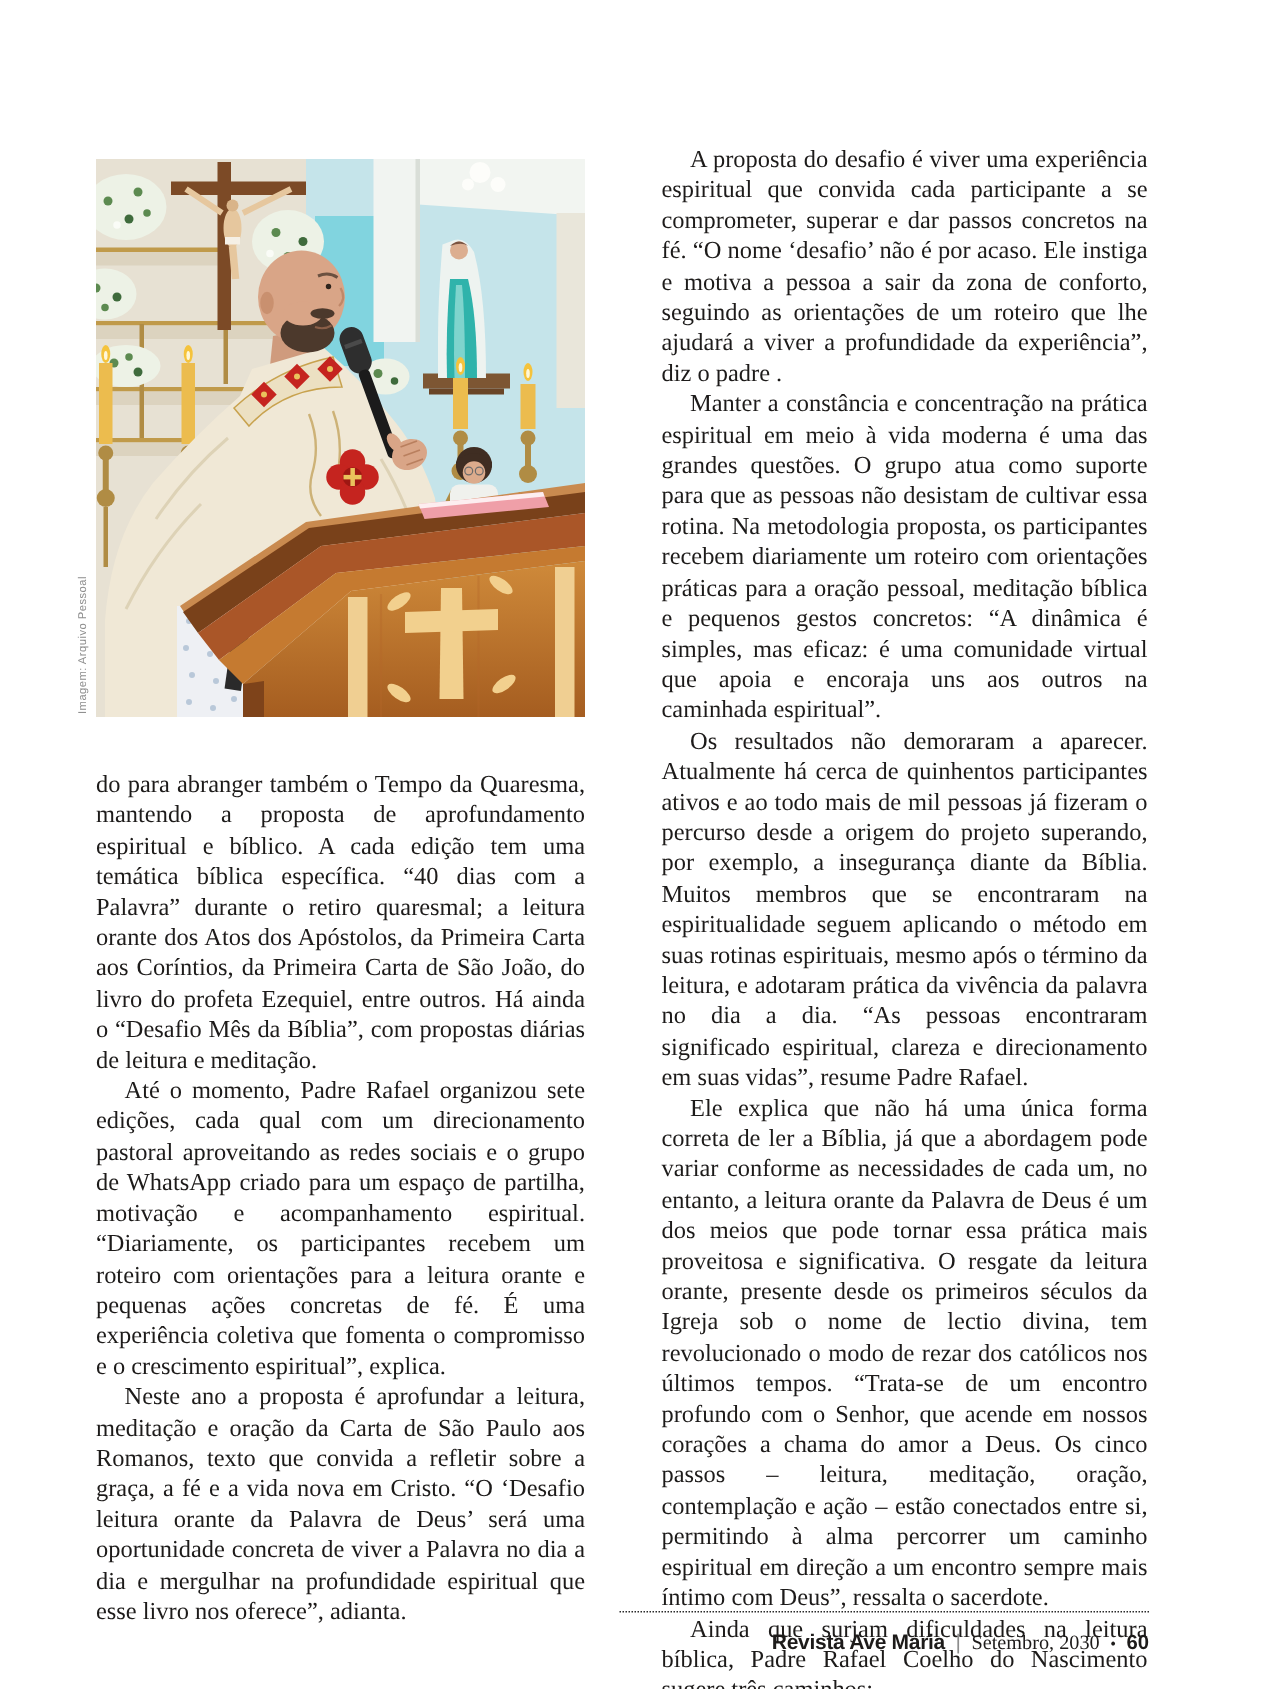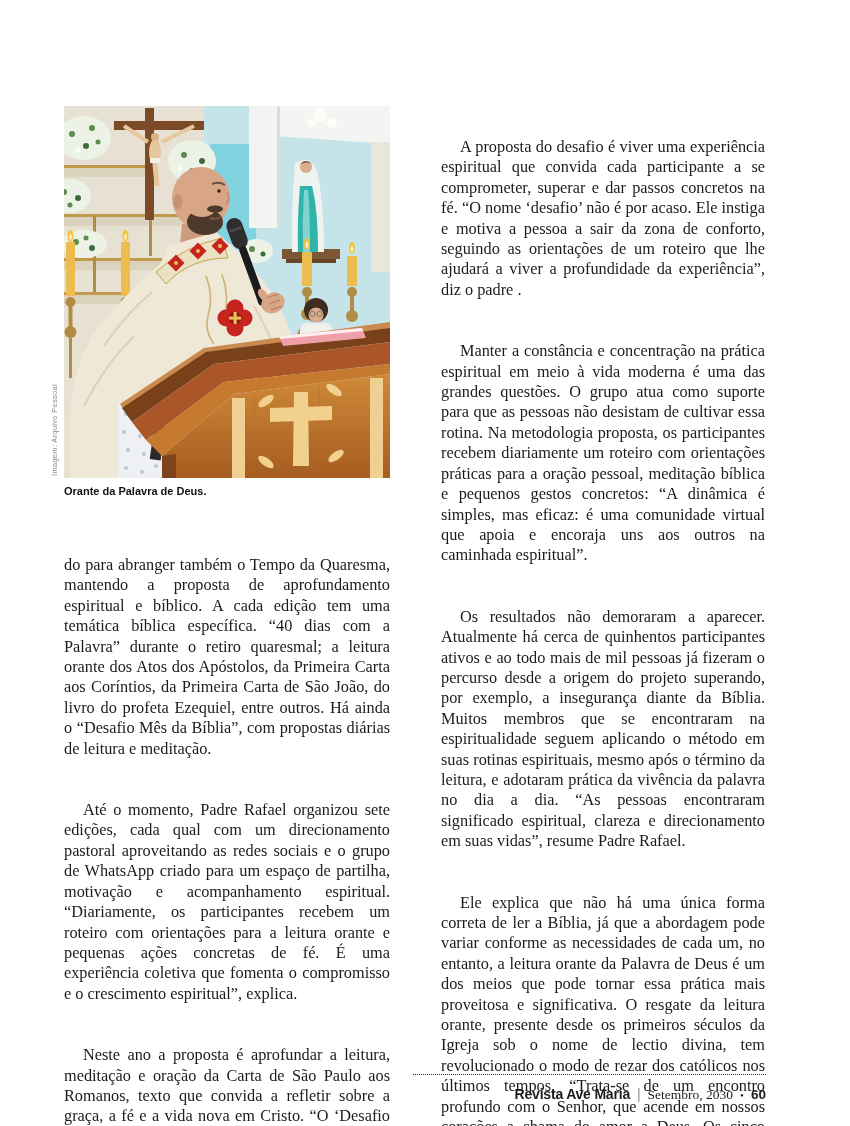--- a/index.html
+++ b/index.html
@@ -6,24 +6,24 @@
   .page{position:relative;width:850px;height:1126px;background:#ffffff;overflow:hidden;
         font-family:"Liberation Serif",serif;color:#1d1b1a;}
   .photo{position:absolute;left:64px;top:106px;width:326px;height:372px;overflow:hidden;}
   .photo svg{display:block;width:100%;height:100%;}
   .photo-credit{position:absolute;left:50px;top:476px;transform-origin:0 0;transform:rotate(-90deg);
         font-family:"Liberation Sans",sans-serif;font-size:7.5px;letter-spacing:.3px;color:#8d8d8d;white-space:nowrap;}
   .caption{position:absolute;left:64px;top:485px;width:330px;
         font-family:"Liberation Sans",sans-serif;font-weight:bold;font-size:11px;line-height:13.5px;color:#111;}
   .col{position:absolute;text-align:justify;font-size:16.3px;line-height:20.4px;
         -webkit-hyphens:auto;hyphens:auto;}
-  .col-left{left:64px;top:555px;width:326px;}
+  .col-left{left:64px;top:513px;width:326px;}
   .col-right{left:441px;top:96px;width:324px;}
   .col p{margin:0;}
-  .col p.indent{text-indent:19px;margin-top:41px;}
+  .col p.indent{text-indent:19px;}
   .it{}
   .footer-rule{position:absolute;left:413px;top:1074px;width:353px;border-top:1.6px dotted #2a2a2a;height:0;}
   .footer{position:absolute;top:1086px;right:84px;display:flex;align-items:baseline;gap:7px;
         font-size:13.5px;color:#1d1b1a;}
   .footer .mag{font-family:"Liberation Sans",sans-serif;font-weight:bold;font-size:14px;letter-spacing:-.2px;}
   .footer .sep{color:#8d8d8d;font-family:"Liberation Sans",sans-serif;font-weight:300;font-size:14px;}
   .footer .issue{font-family:"Liberation Serif",serif;}
   .footer .dot{font-size:11px;}
   .footer .pg{font-family:"Liberation Sans",sans-serif;font-weight:bold;}
 </style>
@@ -245,21 +245,20 @@
           <ellipse cx="202" cy="356" rx="9" ry="4" transform="rotate(35 202 356)"></ellipse>
           <ellipse cx="272" cy="350" rx="9" ry="4" transform="rotate(-35 272 350)"></ellipse>
         </g>
       </g>
     </svg>
   </div>
 
   <div class="photo-credit">Imagem: Arquivo Pessoal</div>
 
   <div class="caption">
-    <div>Orante da Palavra de Deus.</div>
   </div>
 
   <div class="col col-left">
       <p><span>do para abranger também o Tempo da Quaresma, mantendo a proposta de aprofundamento espiritual e bíblico. A cada edição tem uma temática bíblica específica. “40 dias com a Palavra” durante o retiro quaresmal; a leitura orante dos Atos dos Apóstolos, da Primeira Carta aos Coríntios, da Primeira Carta de São João, do livro do profeta Ezequiel, entre outros. Há ainda o “Desafio Mês da Bíblia”, com propostas diárias de leitura e meditação.</span></p>
       <p class="indent"><span>Até o momento, Padre Rafael organizou sete edições, cada qual com um direcionamento pastoral aproveitando as redes sociais e o grupo de </span><span class="it">WhatsApp</span><span> criado para um espaço de partilha, motivação e acompanhamento espiritual. “Diariamente, os participantes recebem um roteiro com orientações para a leitura orante e pequenas ações concretas de fé. É uma experiência coletiva que fomenta o compromisso e o crescimento espiritual”, explica.</span></p>
       <p class="indent"><span>Neste ano a proposta é aprofundar a leitura, meditação e oração da Carta de São Paulo aos Romanos, texto que convida a refletir sobre a graça, a fé e a vida nova em Cristo. “O ‘Desafio leitura orante da Palavra de Deus’ será uma oportunidade concreta de viver a Palavra no dia a dia e mergulhar na profundidade espiritual que esse livro nos oferece”, adianta.</span></p>
     </div>
   <div class="col col-right">
       <p class="indent"><span>A proposta do desafio é viver uma experiência espiritual que convida cada participante a se comprometer, superar e dar passos concretos na fé. “O nome ‘desafio’ não é por acaso. Ele instiga e motiva a pessoa a sair da zona de conforto, seguindo as orientações de um roteiro que lhe ajudará a viver a profundidade da experiência”, diz o padre .</span></p>
       <p class="indent"><span>Manter a constância e concentração na prática espiritual em meio à vida moderna é uma das grandes questões. O grupo atua como suporte para que as pessoas não desistam de cultivar essa rotina. Na metodologia proposta, os participantes recebem diariamente um roteiro com orientações práticas para a oração pessoal, meditação bíblica e pequenos gestos concretos: “A dinâmica é simples, mas eficaz: é uma comunidade virtual que apoia e encoraja uns aos outros na caminhada espiritual”.</span></p>

